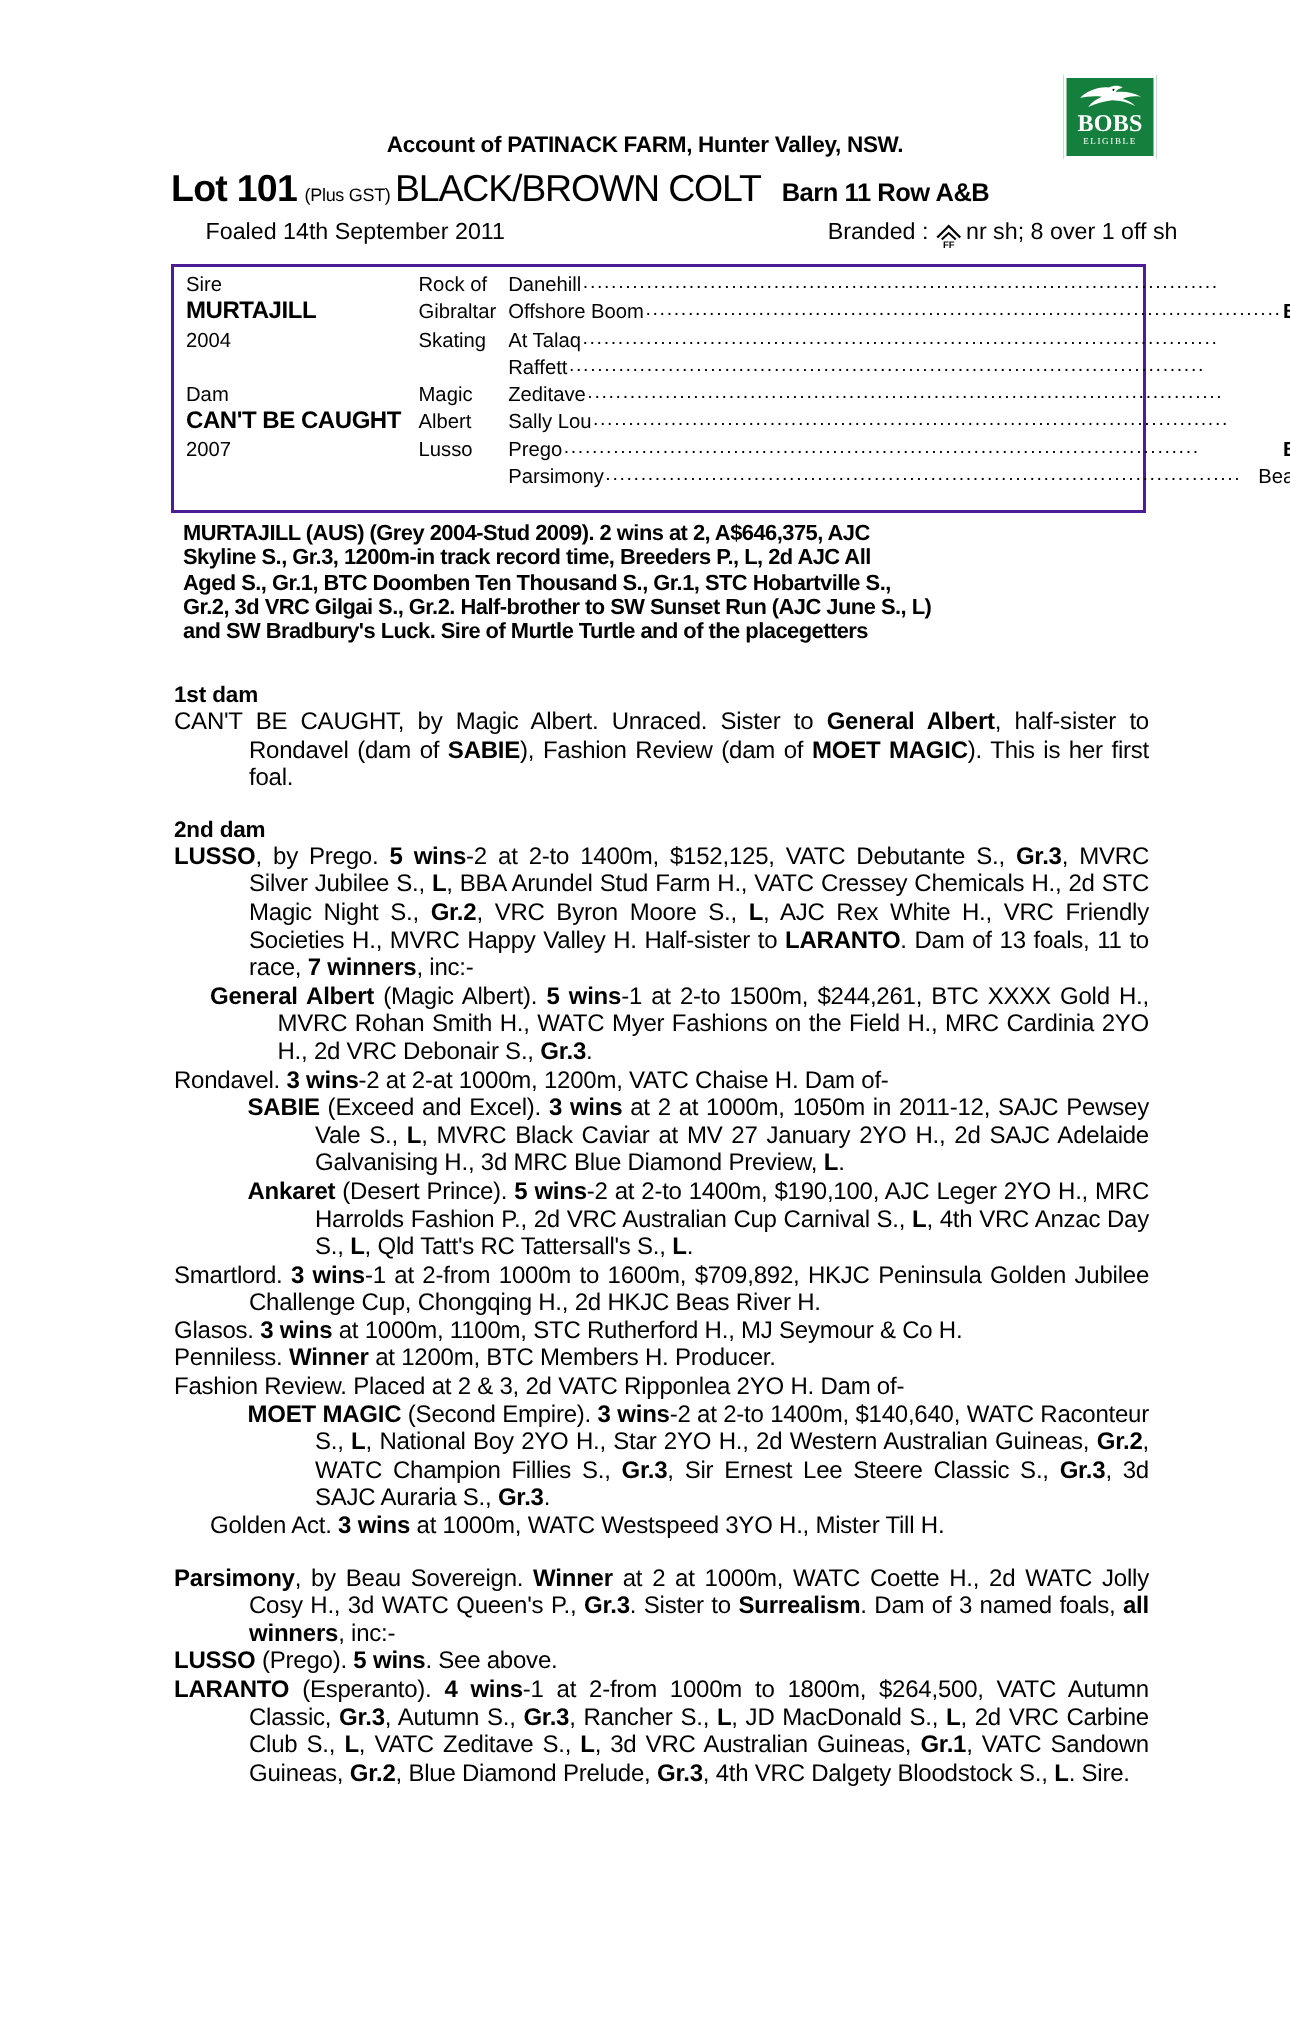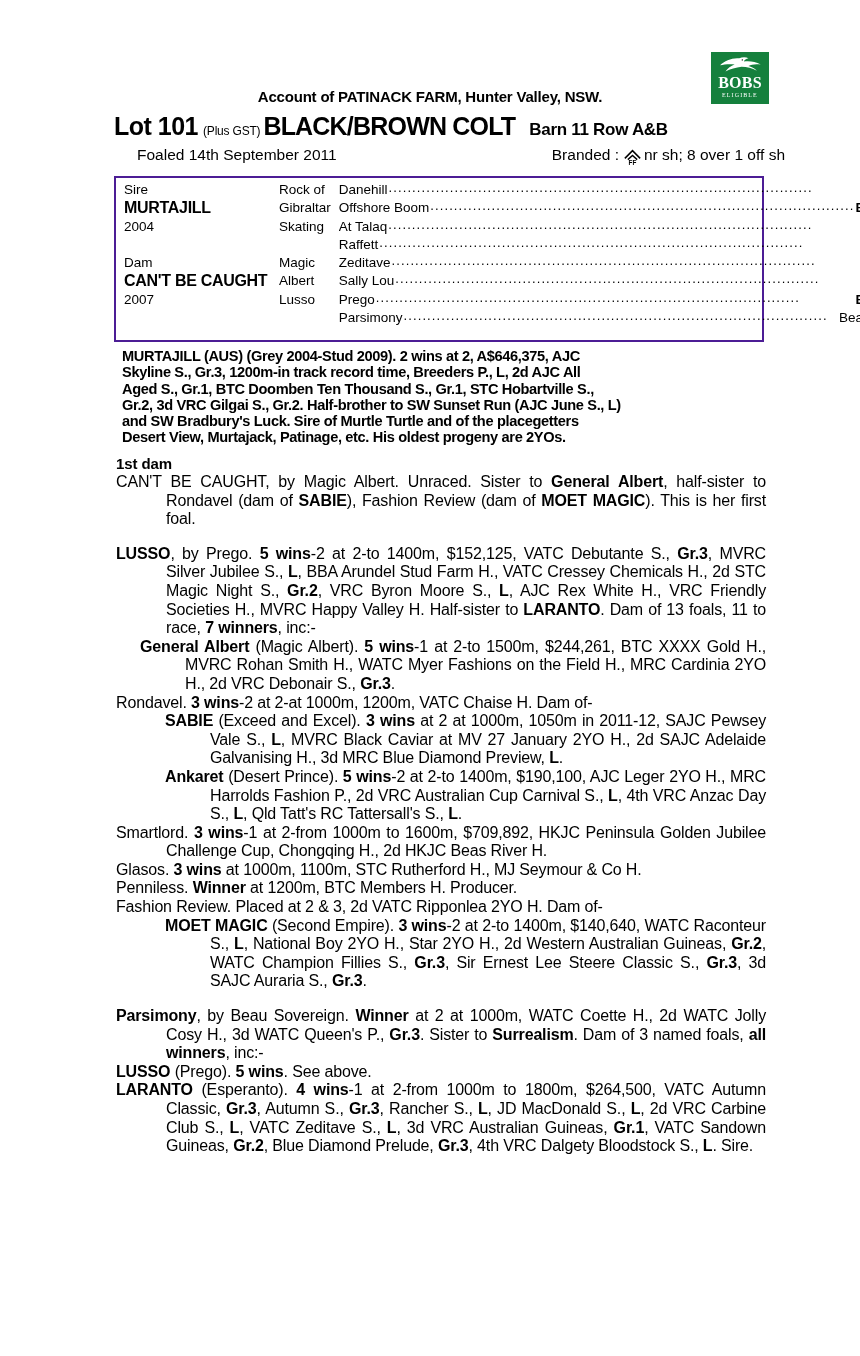--- a/index.html
+++ b/index.html
@@ -85,21 +85,21 @@
     font-size: 25px;
     letter-spacing: -0.5px;
   }
   .plus-gst {
     font-size: 12px;
     padding-left: 5px;
     padding-right: 3px;
     letter-spacing: -0.2px;
   }
   .colour-sex {
-    font-weight: bold;
+    font-weight: normal;
     font-size: 25px;
     letter-spacing: -0.8px;
   }
   .barn {
     font-weight: bold;
     font-size: 17px;
     padding-left: 14px;
     letter-spacing: -0.3px;
   }
   .foaled-row {
@@ -335,40 +335,41 @@
         </div>
       </div>
   </div>
 
   <div class="sire-block">
     <span>MURTAJILL (AUS) (Grey 2004-Stud 2009). 2 wins at 2, A$646,375, AJC</span>
     <span>Skyline S., Gr.3, 1200m-in track record time, Breeders P., L, 2d AJC All</span>
     <span>Aged S., Gr.1, BTC Doomben Ten Thousand S., Gr.1, STC Hobartville S.,</span>
     <span>Gr.2, 3d VRC Gilgai S., Gr.2. Half-brother to SW Sunset Run (AJC June S., L)</span>
     <span>and SW Bradbury's Luck. Sire of Murtle Turtle and of the placegetters</span>
-    <span>Desert View, Murtajack, Patinage, etc. His oldest progeny are 2YOs.</span>
   </div>
 
   <div class="body">
     <div class="dam-head">1st dam</div>
     <p class="entry lvl0h" id="first-dam-text"><span>CAN'T BE CAUGHT, by Magic Albert. Unraced. Sister to </span><b>General Albert</b><span>, half-sister to Rondavel (dam of </span><b>SABIE</b><span>), Fashion Review (dam of </span><b>MOET MAGIC</b><span>). This is her first foal.</span></p>
 
     <div class="gap"></div>
 
+    <div class="dam-head">2nd dam</div>
     <div id="second-dam-entries">
         <p class="entry lvl0h"><b>LUSSO</b><span>, by Prego. </span><b>5 wins</b><span>-2 at 2-to 1400m, $152,125, VATC Debutante S., </span><b>Gr.3</b><span>, MVRC Silver Jubilee S., </span><b>L</b><span>, BBA Arundel Stud Farm H., VATC Cressey Chemicals H., 2d STC Magic Night S., </span><b>Gr.2</b><span>, VRC Byron Moore S., </span><b>L</b><span>, AJC Rex White H., VRC Friendly Societies H., MVRC Happy Valley H. Half-sister to </span><b>LARANTO</b><span>. Dam of 13 foals, 11 to race, </span><b>7 winners</b><span>, inc:-</span></p>
         <p class="entry lvl1"><b>General Albert</b><span> (Magic Albert). </span><b>5 wins</b><span>-1 at 2-to 1500m, $244,261, BTC XXXX Gold H., MVRC Rohan Smith H., WATC Myer Fashions on the Field H., MRC Cardinia 2YO H., 2d VRC Debonair S., </span><b>Gr.3</b><span>.</span></p>
         <p class="entry lvl0h"><span>Rondavel. </span><b>3 wins</b><span>-2 at 2-at 1000m, 1200m, VATC Chaise H. Dam of-</span></p>
         <p class="entry lvl2"><b>SABIE</b><span> (Exceed and Excel). </span><b>3 wins</b><span> at 2 at 1000m, 1050m in 2011-12, SAJC Pewsey Vale S., </span><b>L</b><span>, MVRC Black Caviar at MV 27 January 2YO H., 2d SAJC Adelaide Galvanising H., 3d MRC Blue Diamond Preview, </span><b>L</b><span>.</span></p>
         <p class="entry lvl2"><b>Ankaret</b><span> (Desert Prince). </span><b>5 wins</b><span>-2 at 2-to 1400m, $190,100, AJC Leger 2YO H., MRC Harrolds Fashion P., 2d VRC Australian Cup Carnival S., </span><b>L</b><span>, 4th VRC Anzac Day S., </span><b>L</b><span>, Qld Tatt's RC Tattersall's S., </span><b>L</b><span>.</span></p>
         <p class="entry lvl0h"><span>Smartlord. </span><b>3 wins</b><span>-1 at 2-from 1000m to 1600m, $709,892, HKJC Peninsula Golden Jubilee Challenge Cup, Chongqing H., 2d HKJC Beas River H.</span></p>
         <p class="entry lvl0h"><span>Glasos. </span><b>3 wins</b><span> at 1000m, 1100m, STC Rutherford H., MJ Seymour &amp; Co H.</span></p>
         <p class="entry lvl0h"><span>Penniless. </span><b>Winner</b><span> at 1200m, BTC Members H. Producer.</span></p>
         <p class="entry lvl0h"><span>Fashion Review. Placed at 2 &amp; 3, 2d VATC Ripponlea 2YO H. Dam of-</span></p>
         <p class="entry lvl2"><b>MOET MAGIC</b><span> (Second Empire). </span><b>3 wins</b><span>-2 at 2-to 1400m, $140,640, WATC Raconteur S., </span><b>L</b><span>, National Boy 2YO H., Star 2YO H., 2d Western Australian Guineas, </span><b>Gr.2</b><span>, WATC Champion Fillies S., </span><b>Gr.3</b><span>, Sir Ernest Lee Steere Classic S., </span><b>Gr.3</b><span>, 3d SAJC Auraria S., </span><b>Gr.3</b><span>.</span></p>
+        <p class="entry lvl1"><span>Golden Act. </span><b>3 wins</b><span> at 1000m, WATC Westspeed 3YO H., Mister Till H.</span></p>
       </div>
 
     <div class="gap"></div>
 
     <div id="third-dam-entries">
         <p class="entry lvl0h"><b>Parsimony</b><span>, by Beau Sovereign. </span><b>Winner</b><span> at 2 at 1000m, WATC Coette H., 2d WATC Jolly Cosy H., 3d WATC Queen's P., </span><b>Gr.3</b><span>. Sister to </span><b>Surrealism</b><span>. Dam of 3 named foals, </span><b>all winners</b><span>, inc:-</span></p>
         <p class="entry lvl0h"><b>LUSSO</b><span> (Prego). </span><b>5 wins</b><span>. See above.</span></p>
         <p class="entry lvl0h"><b>LARANTO</b><span> (Esperanto). </span><b>4 wins</b><span>-1 at 2-from 1000m to 1800m, $264,500, VATC Autumn Classic, </span><b>Gr.3</b><span>, Autumn S., </span><b>Gr.3</b><span>, Rancher S., </span><b>L</b><span>, JD MacDonald S., </span><b>L</b><span>, 2d VRC Carbine Club S., </span><b>L</b><span>, VATC Zeditave S., </span><b>L</b><span>, 3d VRC Australian Guineas, </span><b>Gr.1</b><span>, VATC Sandown Guineas, </span><b>Gr.2</b><span>, Blue Diamond Prelude, </span><b>Gr.3</b><span>, 4th VRC Dalgety Bloodstock S., </span><b>L</b><span>. Sire.</span></p>
       </div>
   </div>

